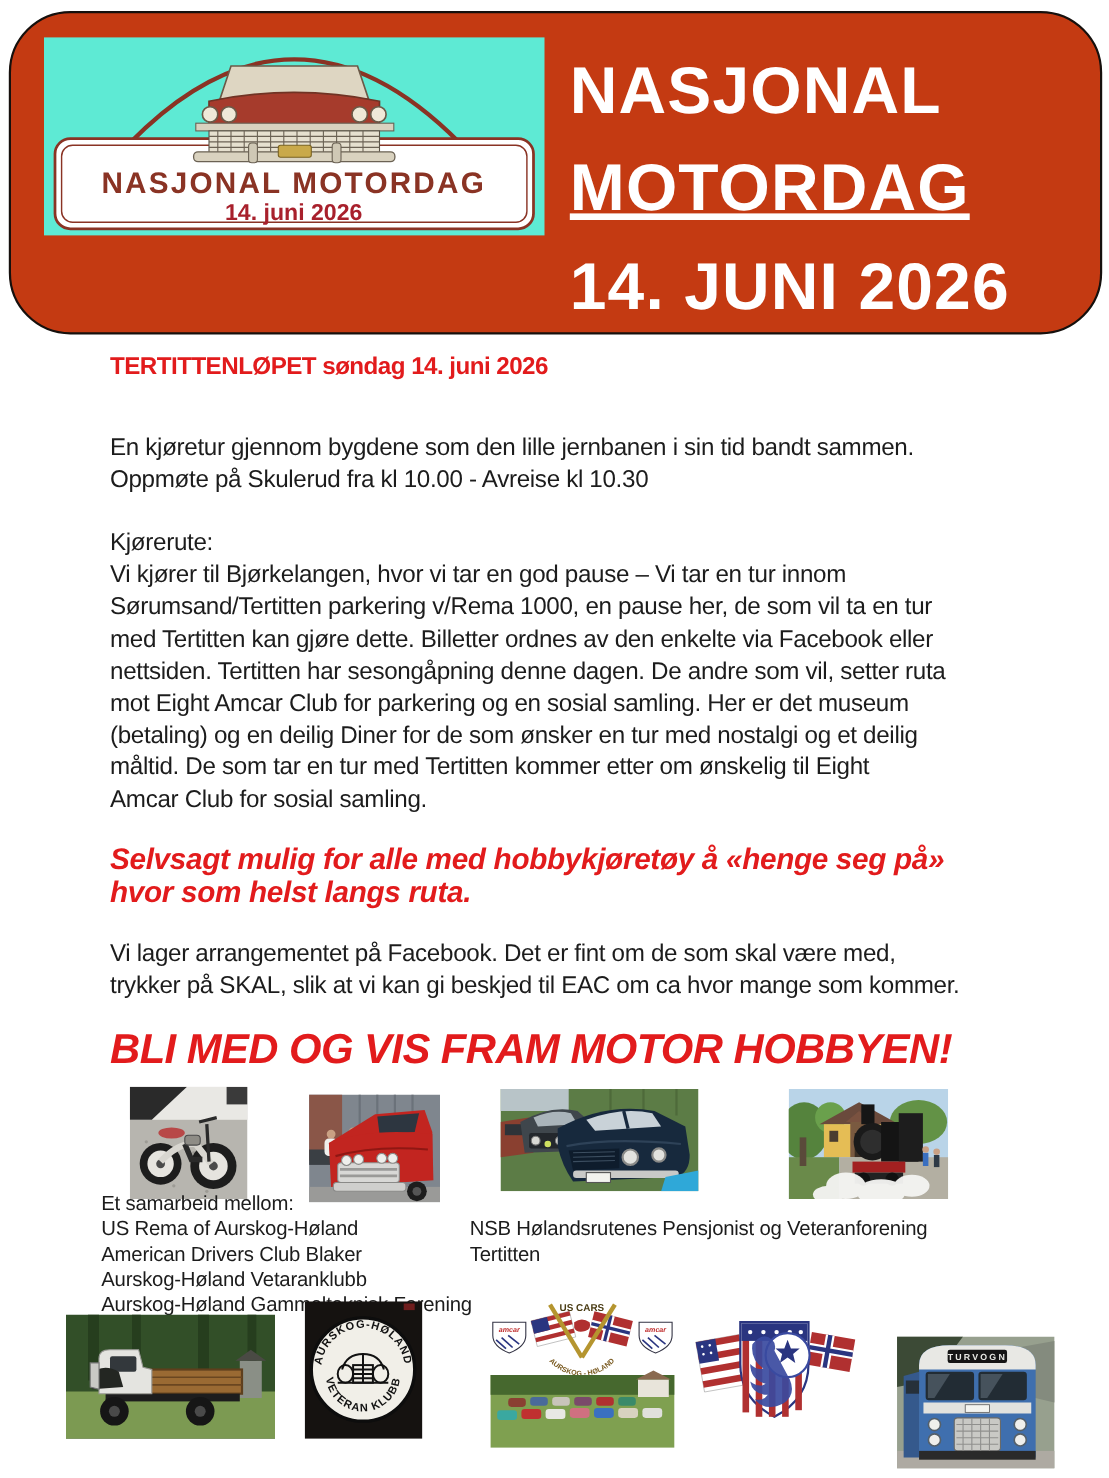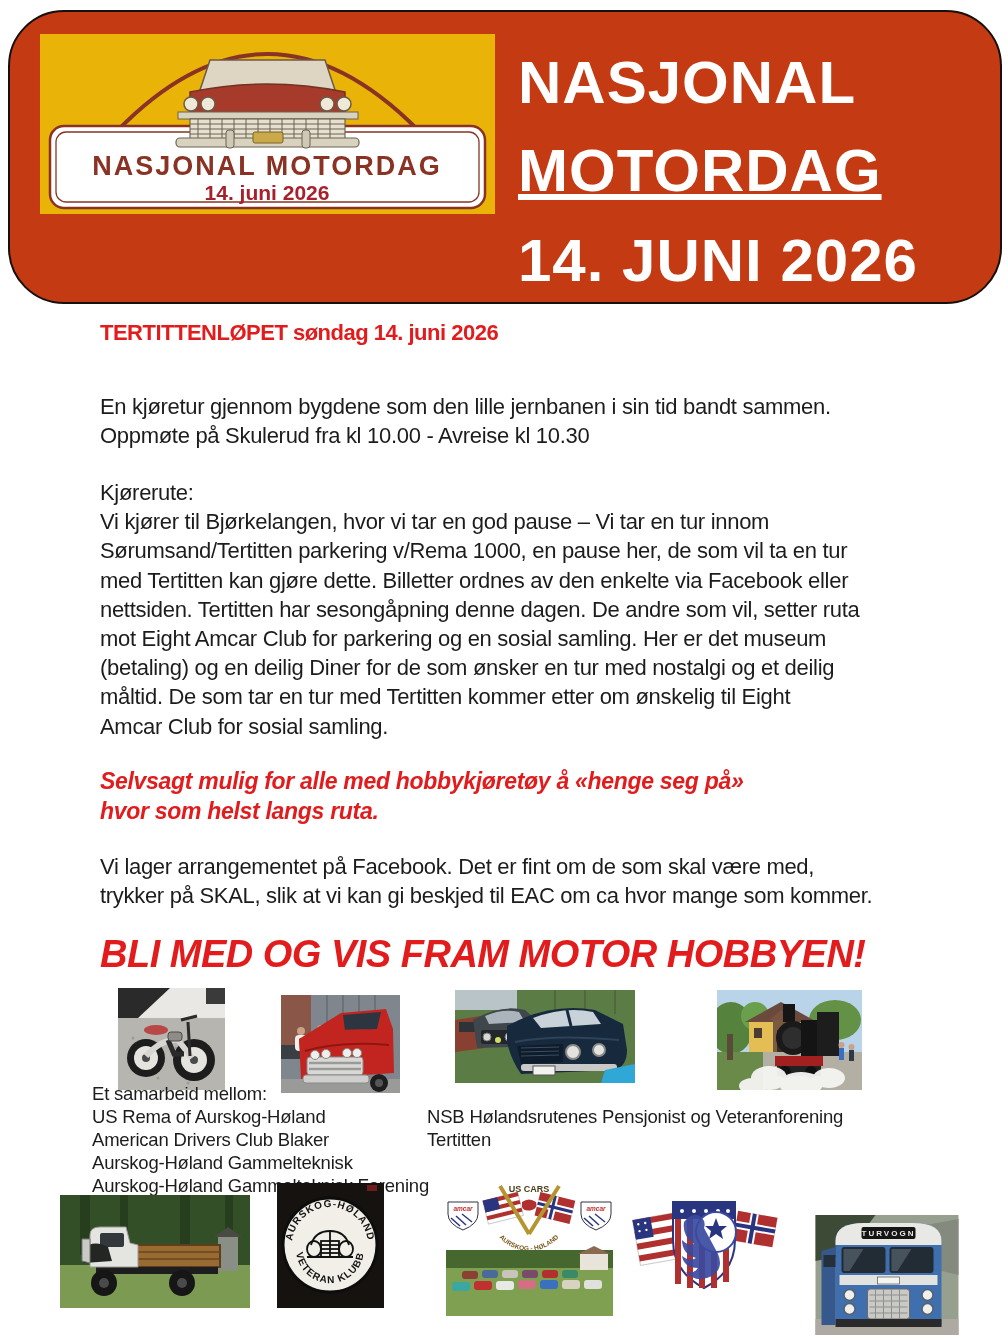--- a/index.html
+++ b/index.html
@@ -3,30 +3,30 @@
 <meta charset="utf-8">
 <style>
   html,body{margin:0;padding:0;background:#ffffff;}
   .page{position:relative;width:1008px;height:1344px;background:#ffffff;overflow:hidden;
         font-family:"Liberation Sans",sans-serif;color:#1c1c1c;}
   .abs{position:absolute;}
 
   
   .banner{left:8px;top:10px;width:990px;height:290px;background:#c43a12;
           border:2px solid #16100d;border-radius:56px;}
-  .logo-box{left:30px;top:22px;width:455px;height:180px;background:#eab308;}
+  .logo-box{left:30px;top:22px;width:455px;height:180px;background:#5eead4;}
   .banner-line{left:508px;color:#ffffff;font-weight:bold;font-size:60px;letter-spacing:1px;white-space:nowrap;}
   .bl1{top:36px;} .bl2{top:124px;text-decoration:underline;} .bl3{top:214px;}
 
   
   .para{white-space:pre-line;}
   .heading{left:100px;top:320px;width:880px;font-size:22px;font-weight:bold;color:#e21b1c;letter-spacing:-0.5px;}
   .intro{left:100px;top:392px;width:880px;font-size:22px;line-height:29px;letter-spacing:-0.3px;}
   .route{left:100px;top:478px;width:890px;font-size:22px;line-height:29.2px;letter-spacing:-0.3px;}
-  .highlight{left:100px;top:766px;width:880px;font-size:23px;line-height:30px;font-weight:bold;font-style:italic;color:#e21b1c;letter-spacing:-0.3px;}
+  .highlight{left:100px;top:766px;width:880px;font-size:27px;line-height:30px;font-weight:bold;font-style:italic;color:#e21b1c;letter-spacing:-0.3px;}
   .facebook{left:100px;top:852px;width:890px;font-size:22px;line-height:29px;letter-spacing:-0.3px;}
   .cta{left:100px;top:933px;width:900px;font-size:38px;font-weight:bold;font-style:italic;color:#e21b1c;letter-spacing:-0.5px;white-space:nowrap;}
 
   
   .plist{font-size:18.5px;line-height:23px;letter-spacing:-0.2px;}
   .plist div{white-space:nowrap;}
   .plist-left{left:92px;top:1082px;}
   .plist-right{left:427px;top:1105px;}
 
   
@@ -249,21 +249,21 @@
          <rect x="132" y="60" width="5" height="11" fill="#2e3a46"></rect>
           <circle cx="134.5" cy="57" r="3" fill="#caa184"></circle>
         </g>
     </svg>
   </figure>
 
   <div class="abs plist plist-left">
     <div>Et samarbeid mellom:</div>
     <div>US Rema of Aurskog-Høland</div>
     <div>American Drivers Club Blaker</div>
-    <div>Aurskog-Høland Gammelteknisk</div>
+    <div>Aurskog-Høland Vetaranklubb</div>
     <div>Aurskog-Høland Gammelteknisk Forening</div>
   </div>
   <div class="abs plist plist-right">
     <div>NSB Hølandsrutenes Pensjonist og Veteranforening</div>
     <div>Tertitten</div>
   </div>
 
   <figure class="abs f-flatbed">
     <svg viewBox="0 0 190 113">
       <rect width="190" height="113" fill="#324f28"></rect>

